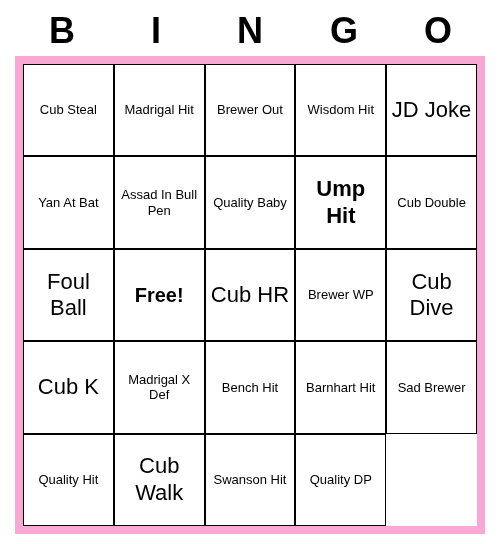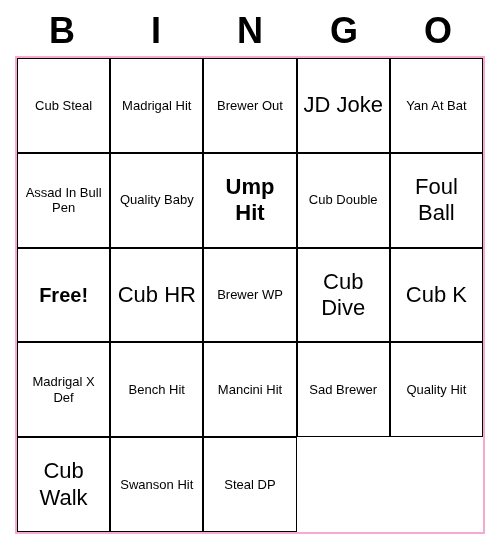--- a/index.html
+++ b/index.html
@@ -25,21 +25,21 @@
       font-weight: bold;
       width: 88px;
       text-align: center;
     }
     .bingo-grid {
       display: grid;
       grid-template-columns: repeat(5, 1fr);
       grid-template-rows: repeat(5, 1fr);
       width: 470px;
       height: 480px;
-      border: 2px solid #f9a8d4;
+      border: 8px solid #f9a8d4;
     }
     .bingo-cell {
       border: 1px solid #000;
       display: flex;
       align-items: center;
       justify-content: center;
       text-align: center;
       padding: 4px;
       line-height: 1.2;
     }
@@ -74,20 +74,23 @@
 <div class="bingo-grid" id="bingo-grid">
 <div class="bingo-cell">
       <span>Cub Steal</span>
     </div>
     <div class="bingo-cell">
       <span>Madrigal Hit</span>
     </div>
     <div class="bingo-cell">
       <span>Brewer Out</span>
     </div>
+    <div class="bingo-cell">
+      <span>Wisdom Hit</span>
+    </div>
     <div class="bingo-cell large">
       <span>JD Joke</span>
     </div>
     <div class="bingo-cell">
       <span>Yan At Bat</span>
     </div>
     <div class="bingo-cell">
       <span>Assad In Bull Pen</span>
     </div>
     <div class="bingo-cell">
@@ -117,30 +120,30 @@
     <div class="bingo-cell large">
       <span>Cub K</span>
     </div>
     <div class="bingo-cell">
       <span>Madrigal X Def</span>
     </div>
     <div class="bingo-cell">
       <span>Bench Hit</span>
     </div>
     <div class="bingo-cell">
-      <span>Mancini Hit</span>
+      <span>Barnhart Hit</span>
     </div>
     <div class="bingo-cell">
       <span>Sad Brewer</span>
     </div>
     <div class="bingo-cell">
       <span>Quality Hit</span>
     </div>
     <div class="bingo-cell large">
       <span>Cub Walk</span>
     </div>
     <div class="bingo-cell">
       <span>Swanson Hit</span>
     </div>
     <div class="bingo-cell">
-      <span>Steal DP</span>
+      <span>Quality DP</span>
     </div>
   </div>
 
 </body></html>

